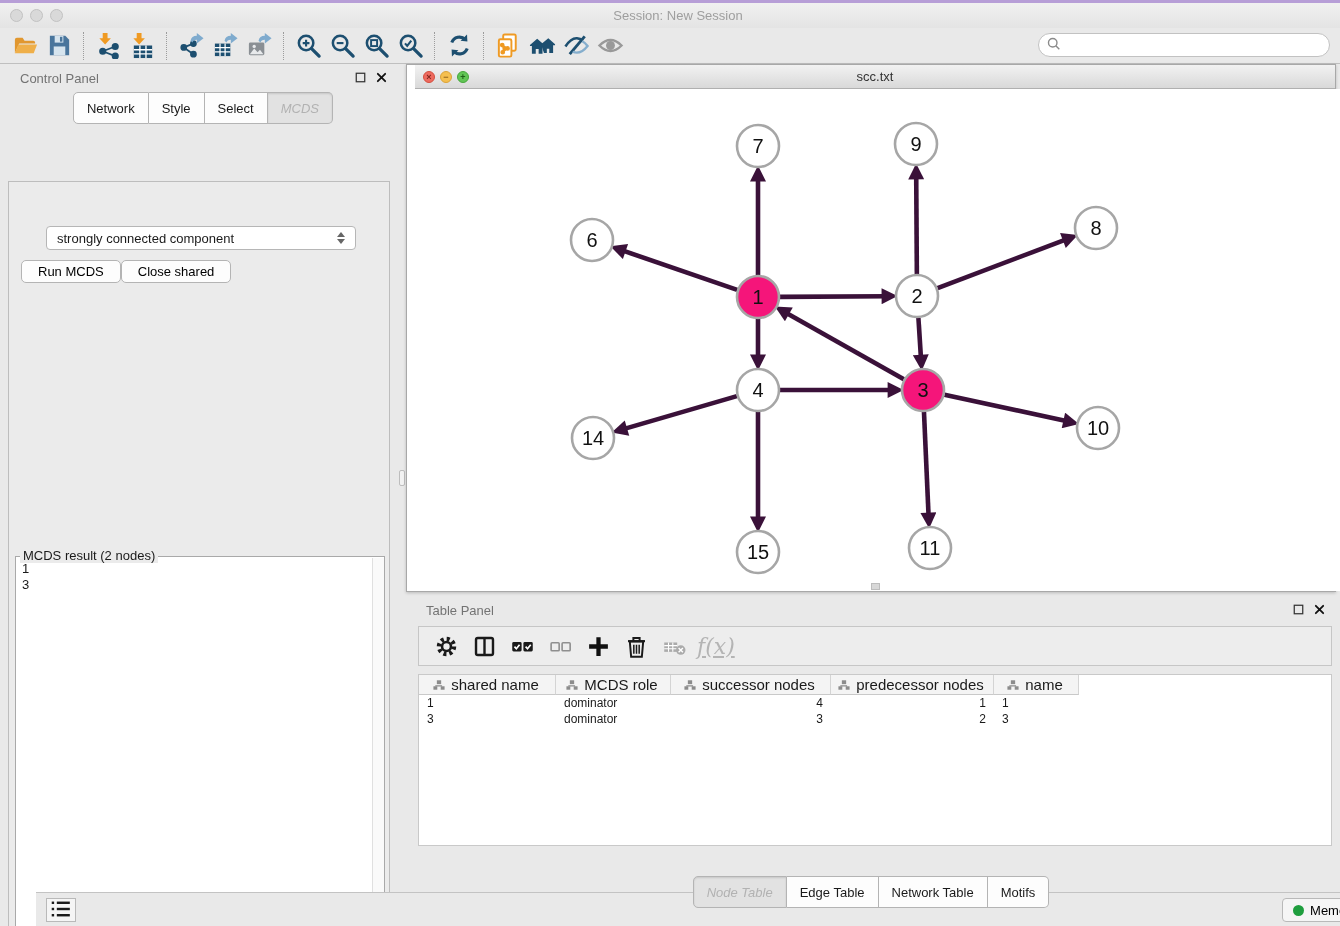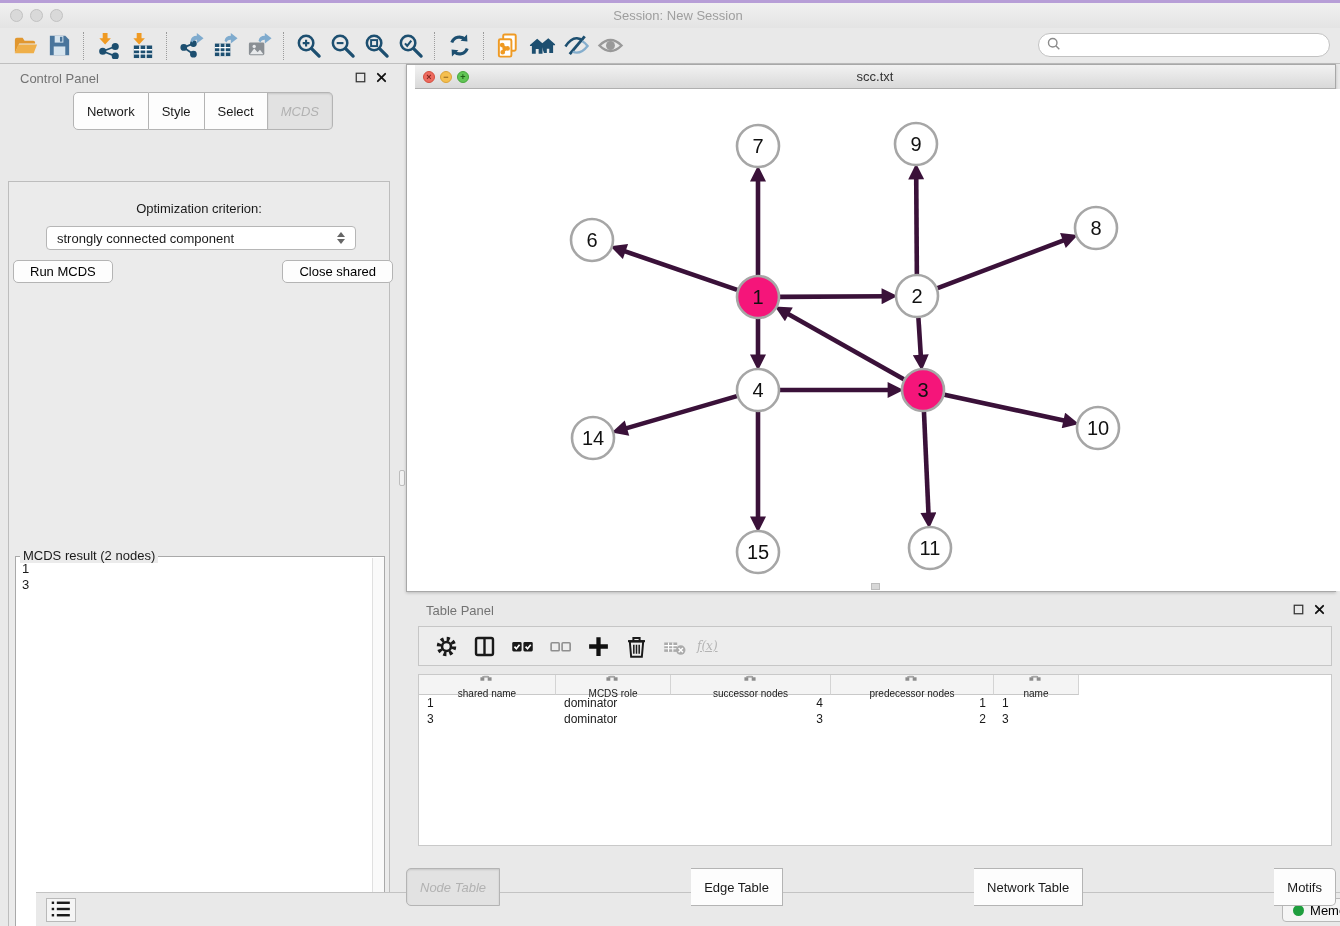--- a/index.html
+++ b/index.html
@@ -26,35 +26,35 @@
   #search-input { border:none; outline:none; flex:1; height:18px; font-size:13px; background:transparent; }
 
   
   #control-panel { left:0; top:64px; width:398px; height:828px; }
   .panel-head { position:relative; height:28px; }
   .panel-title { position:absolute; left:12px; top:7px; font-size:13px; color:#737373; }
   .ph-icons { position:absolute; right:10px; top:7px; display:flex; gap:8px; }
   .ph-icons span { cursor:pointer; display:flex; }
   .seg-tabs { display:flex; justify-content:center; position:relative; z-index:2; }
   .seg { border:1px solid #b4b4b4; border-left:none; background:#fdfdfd; font-size:13px;
-    height:38px; padding:0 13px; display:flex; align-items:center; cursor:pointer; color:#1a1a1a; }
+    height:32px; padding:0 13px; display:flex; align-items:center; cursor:pointer; color:#1a1a1a; }
   .seg:first-child { border-left:1px solid #b4b4b4; border-radius:5px 0 0 5px; }
   .seg:last-child { border-radius:0 5px 5px 0; }
   .seg.active { background:#e2e2e2; color:#b2b2b2; box-shadow:inset 0 1px 2px rgba(0,0,0,.12);font-style:italic; }
   #cp-content { position:absolute; left:8px; top:117px; width:382px; height:760px;
     background:#ebebeb; border:1px solid #bdbdbd; }
   #opt-label { text-align:center; margin-top:19px; font-size:13px; }
   #criterion-select { position:absolute; left:37px; top:44px; width:310px; height:24px; background:#fff;
     border:1px solid #b6b6b6; border-radius:4px; font-size:13px; display:flex; align-items:center;
     padding:0 10px; cursor:pointer; }
   .updown { margin-left:auto; display:flex; flex-direction:column; gap:2px; }
   .updown i { width:0; height:0; border-left:4px solid transparent; border-right:4px solid transparent; }
   .updown i.up { border-bottom:5px solid #666; }
   .updown i.dn { border-top:5px solid #666; }
-  #cp-buttons { position:absolute; left:4px; top:78px; width:100%; display:flex; justify-content:space-between; }
+  #cp-buttons { position:absolute; left:12px; top:78px; width:100%; display:flex; justify-content:flex-start; }
   .mac-btn { background:#fdfdfd; border:1px solid #b4b4b4; border-radius:5px; height:23px;
     font-size:13px; padding:0 16px; display:flex; align-items:center; cursor:pointer; }
   #mcds-result { position:absolute; left:6px; top:374px; width:370px; height:380px;
     border:1px solid #a9a9a9; background:#fff; }
   #mcds-legend { position:absolute; left:4px; top:-9px; background:#ebebeb; padding:0 3px; font-size:13px; }
   #result-lines { position:absolute; left:0; top:2px; right:13px; bottom:2px; font-size:13px;
     padding:2px 6px; line-height:16px; overflow:hidden; }
   #result-scroll { position:absolute; right:0; top:1px; width:12px; bottom:1px;
     background:#fafafa; border-left:1px solid #e0e0e0; }
 
@@ -73,30 +73,30 @@
     display:flex; align-items:center; justify-content:center; font-size:9px; font-weight:bold; cursor:pointer; }
   #net-canvas { position:relative; width:928px; height:502px; background:#fff; overflow:hidden; }
   #net-hscroll-handle { position:absolute; left:456px; bottom:1px; width:9px; height:7px;
     background:#d8d8d8; border:1px solid #bdbdbd; }
 
   
   #table-panel { left:406px; top:596px; width:930px; height:290px; }
   #tp-toolbar { position:absolute; left:12px; top:30px; width:914px; height:40px;
     background:#ededed; border:1px solid #c6c6c6; display:flex; align-items:center; padding-left:10px; gap:4px; }
   .tp-btn { width:34px; height:32px; display:flex; align-items:center; justify-content:center; cursor:pointer; }
-  #fx-label { font-family:"DejaVu Serif", serif; font-style:italic; font-size:12px; color:#b4b4b4; margin-left:2px;text-decoration:underline; }
+  #fx-label { font-family:"DejaVu Serif", serif; font-style:italic; font-size:22px; color:#b4b4b4; margin-left:2px;text-decoration:underline; }
   #tp-table { position:absolute; left:12px; top:78px; width:914px; height:172px; background:#fff;
     border:1px solid #c9c9c9; overflow:hidden; }
   #tp-header { display:flex; height:20px; }
   .th { background:#f4f4f4; border-right:1px solid #d4d4d4; border-bottom:1px solid #c9c9c9;
-    display:flex; align-items:center; justify-content:center; gap:6px; font-size:10px; cursor:pointer;flex-direction:column; }
+    display:flex; align-items:center; justify-content:center; gap:6px; font-size:15px; cursor:pointer; }
   .th .thicon { display:flex; margin-left:-2px; }
   .tr { display:flex; height:16px; }
   .td { font-size:12px; line-height:16px; padding:0 8px; white-space:nowrap; overflow:hidden; }
-  #tp-tabs { position:absolute; left:0; top:272px; width:100%; display:flex; justify-content:space-between; }
+  #tp-tabs { position:absolute; left:0; top:280px; width:100%; display:flex; justify-content:center; }
 
   
   #status-bar { left:0; top:892px; width:1340px; height:34px; background:#e9e9e9; border-top:1px solid #c3c3c3;margin-left:36px; }
   #list-btn { position:absolute; left:10px; top:5px; width:30px; height:24px; background:#f5f5f5;
     border:1px solid #b9b9b9; display:flex; align-items:center; justify-content:center; cursor:pointer; }
   #memory-btn { position:absolute; right:8px; top:5px; height:24px; background:#f5f5f5;
     border:1px solid #b9b9b9; border-radius:4px; display:flex; align-items:center; gap:6px;
     padding:0 10px; font-size:13px; cursor:pointer; }
   #memory-dot { width:11px; height:11px; border-radius:50%; }
 </style>
@@ -275,21 +275,20 @@
           </span>
       </span>
     </div>
     <div class="seg-tabs" id="cp-tabs">
         <button class="seg">Network</button>
         <button class="seg">Style</button>
         <button class="seg">Select</button>
         <button class="seg active">MCDS</button>
       </div>
     <div id="cp-content">
-      <div id="opt-label">Optimization criterion:</div>
       <div id="criterion-select">
         <span>strongly connected component</span>
         <span class="updown">
             <i class="up"></i>
             <i class="dn"></i>
           </span>
       </div>
       <div id="cp-buttons">
         <button class="mac-btn">Run MCDS</button>
         <button class="mac-btn">Close shared</button>

